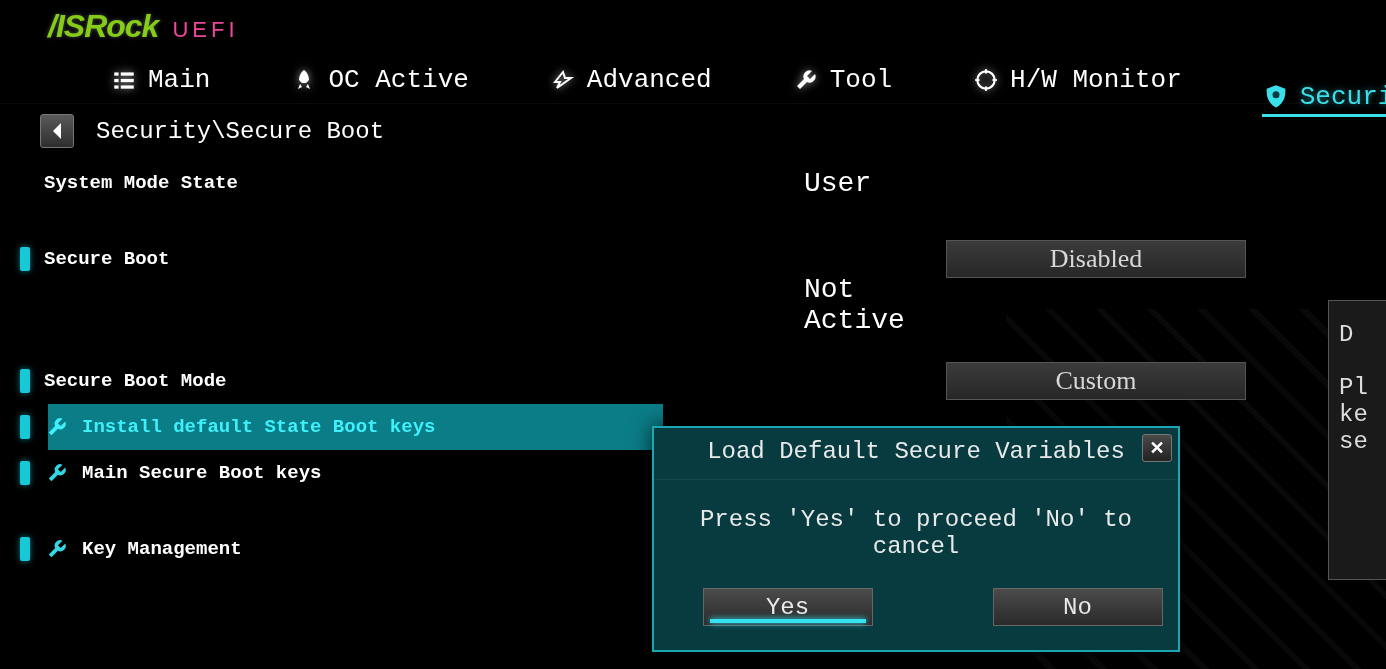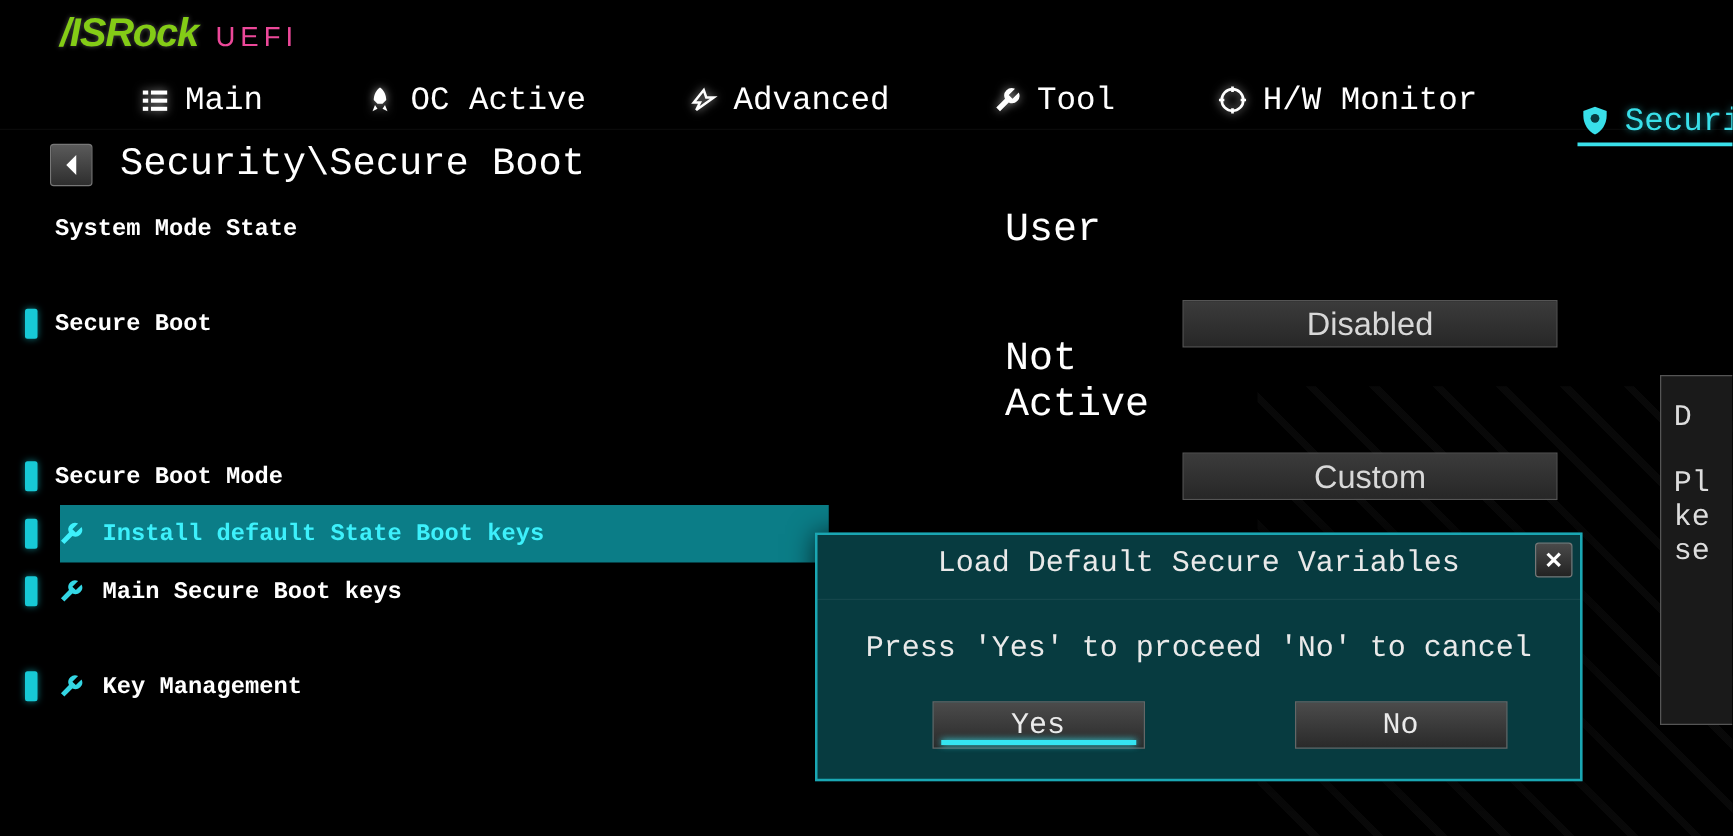--- a/index.html
+++ b/index.html
@@ -111,21 +111,21 @@
   .back-btn {
     width: 34px;
     height: 34px;
     background: linear-gradient(#5a5a5a,#2e2e2e);
     border: 1px solid #777;
     border-radius: 3px;
     display: flex; align-items: center; justify-content: center;
     cursor: pointer;
   }
   .back-btn svg { fill:#fff; }
-  .crumb-text { font-size: 31px; }
+  .crumb-text { font-size: 24px; }
 
   
   .content {
     position: absolute;
     top: 160px;
     left: 20px;
     right: 0;
   }
   .row {
     display: flex;
@@ -146,35 +146,35 @@
   .label {
     flex: 0 0 760px;
     font-size: 19px;
     display: flex;
     align-items: center;
     gap: 12px;
     font-weight: bold;
   }
   .value {
     flex: 0 0 160px;
-    font-size: 32px;
+    font-size: 28px;
   }
   .select-box {
     margin-left: auto;
     margin-right: 140px;
     width: 300px;
     height: 38px;
     background: linear-gradient(#3b3b3b,#272727);
     border: 1px solid #555;
     color: #d8d8d8;
     font-size: 26px;
     display: flex;
     align-items: center;
     justify-content: center;
-    font-family: Liberation Sans, sans-serif;
+    font-family: Liberation Serif, serif;
     cursor: pointer;
   }
   .row.spacer { height: 30px; }
 
   .row.highlight {
     position: relative;
   }
   .hl-bg {
     position: absolute;
     left: 28px;
@@ -206,21 +206,21 @@
     color: #ddd;
     font-size: 24px;
     overflow: hidden;
   }
 
   
   .modal {
     position: absolute;
     left: 652px;
     top: 426px;
-    width: 614px;
+    width: 528px;
     background: #073b40;
     border: 2px solid #1aa7b3;
     box-shadow: 0 0 20px rgba(0,0,0,0.7);
     color: #e9e9e9;
     font-size: 24px;
   }
   .modal-title {
     position: relative;
     text-align: center;
     padding: 10px 0 14px;

